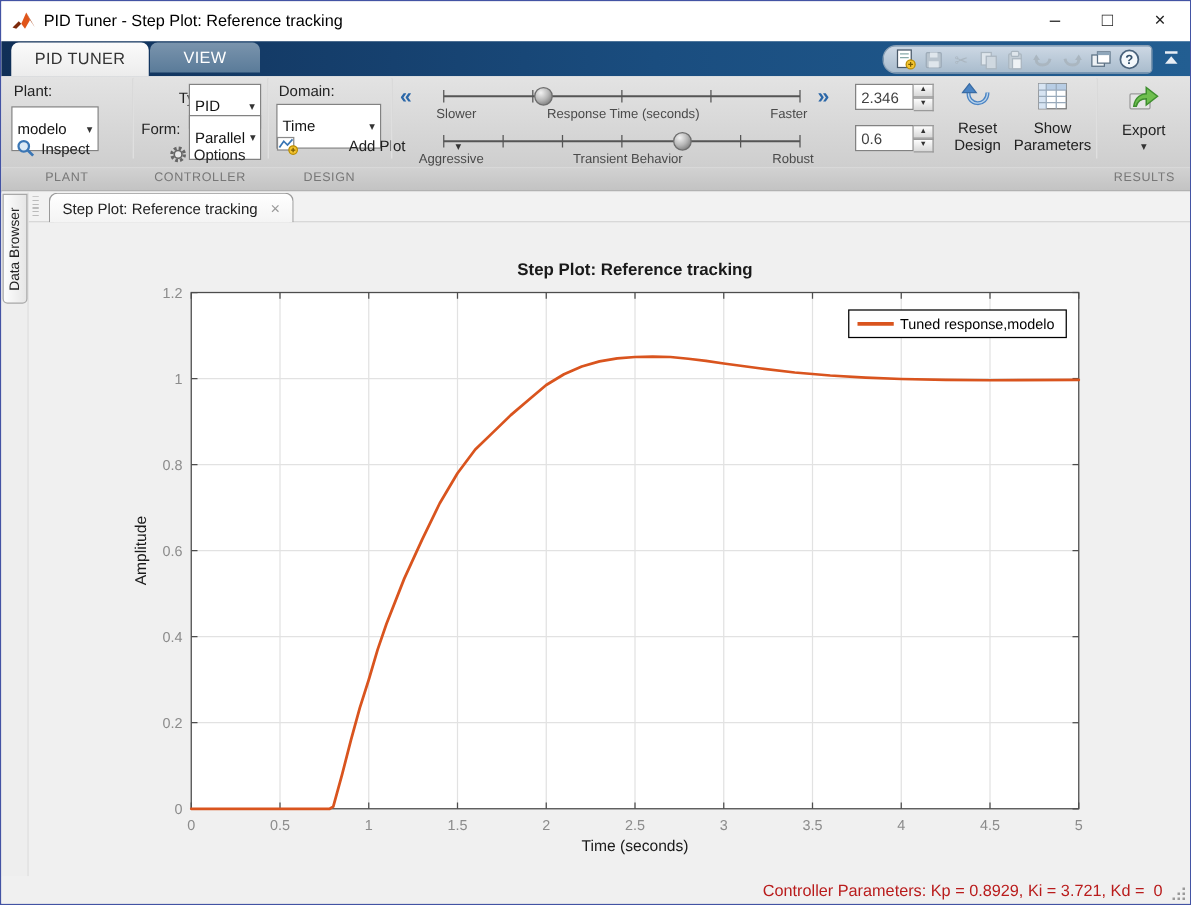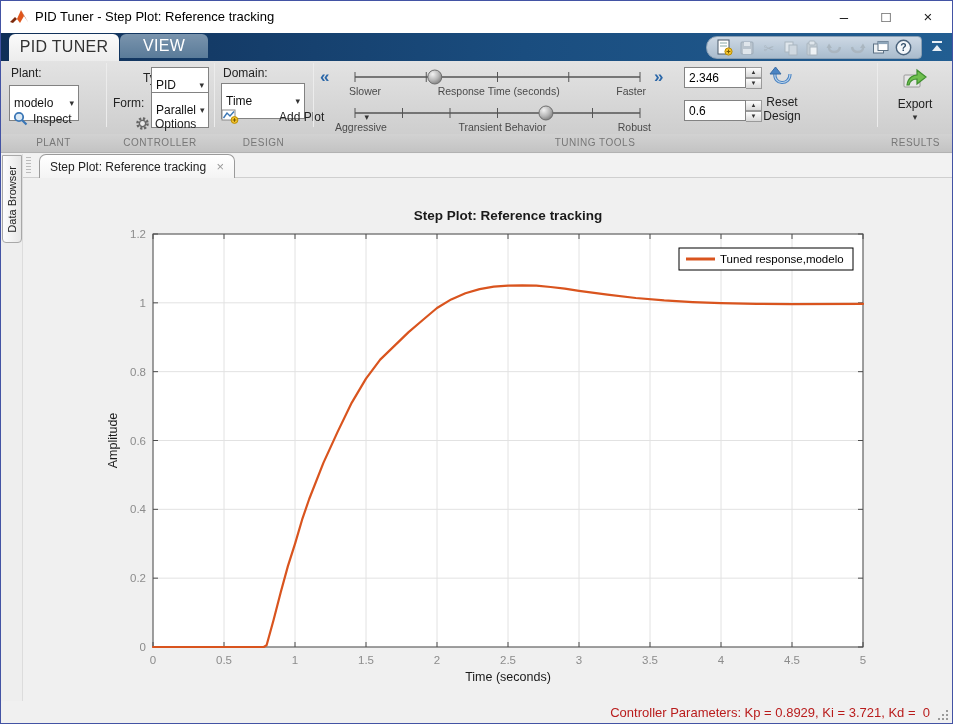--- a/index.html
+++ b/index.html
@@ -14,21 +14,21 @@
   .title-icon { position:absolute; left:8px; top:7px; width:20px; height:18px; }
   .title-text { position:absolute; left:34px; top:8px; font-size:13px; color:#000; white-space:nowrap; }
   .win-btn { position:absolute; top:0; width:44px; height:31px; text-align:center; line-height:31px; font-size:15px; color:#222; cursor:default; }
   .btn-min  { right:86px; }
   .btn-max  { right:44px; }
   .btn-close{ right:2px; }
   
   .tabstrip { position:absolute; left:0; top:32px; width:100%; height:28px;
     background:linear-gradient(90deg,#102f57 0%, #1a4d7f 55%, #225e92 100%); }
   .rtab { position:absolute; top:1px; height:27px; line-height:26px; text-align:center;
-    font-size:16px; border-radius:6px 6px 0 0; letter-spacing:.3px; }
+    font-size:13px; border-radius:6px 6px 0 0; letter-spacing:.3px; }
   .rtab-active { left:8px; width:110px; background:linear-gradient(#fbfbfb,#ececec); color:#333; }
   .rtab-idle { left:119px; width:88px; height:24px; line-height:24px;
     background:linear-gradient(#7a94ad,#5a7b99); color:#fff; }
   .qat { position:absolute; right:30px; top:3px; height:23px; width:216px;
     background:linear-gradient(#cdd8e4,#a9bccd); border:1px solid #8aa0b5; border-radius:11px 4px 4px 11px;
     display:flex; align-items:center; justify-content:space-around; padding:0 6px; }
   .qat svg { display:block; }
   .collapse-btn { position:absolute; right:6px; top:5px; width:18px; height:18px; }
   
   .ribbon { position:absolute; left:0; top:60px; width:100%; height:73px;
@@ -38,22 +38,22 @@
   .sec-label { position:absolute; top:3px; font-size:10px; color:#777; letter-spacing:.5px; text-align:center; }
   .vsep { position:absolute; top:62px; height:88px; width:1px; background:#b0b0b0; border-right:1px solid #ececec; }
   .rlabel { position:absolute; font-size:12px; color:#222; white-space:nowrap; }
   .combo { position:absolute; height:36px; background:#fff; border:1px solid #828282;
     font-size:12px; color:#111; display:flex; align-items:center; padding:0 4px; cursor:default; }
   .combo .arrow { margin-left:auto; font-size:9px; color:#333; padding-left:4px; }
   .rbtn { position:absolute; display:flex; align-items:center; gap:5px; font-size:12px; color:#222; cursor:default; white-space:nowrap; }
   .bigbtn { position:absolute; text-align:center; font-size:12px; color:#222; cursor:default; }
   .bigbtn .cap { margin-top:3px; line-height:1.2; }
   .spinner { position:absolute; width:80px; height:21px; display:flex; }
-  .spinner input { width:62px; height:21px; border:1px solid #828282; font-size:12px; padding:0 4px;
-    font-family:"Liberation Sans",sans-serif; color:#000000; background:#fff; }
+  .spinner input { width:47px; height:21px; border:1px solid #828282; font-size:12px; padding:0 4px;
+    font-family:"Liberation Sans",sans-serif; color:#404040; background:#fff; }
   .steppers { width:16px; height:21px; display:flex; flex-direction:column; }
   .steppers div { flex:1; border:1px solid #9a9a9a; border-left:none; background:linear-gradient(#fdfdfd,#d8d8d8);
     font-size:6px; color:#333; text-align:center; line-height:9px; }
   .chev { position:absolute; font-size:17px; font-weight:bold; color:#2b67a8; cursor:default; }
   .slider-labels { position:absolute; width:297px; display:flex; font-size:10.5px; color:#4a4a4a; }
   .slider-labels .c { flex:1; text-align:center; }
   
   .side-strip { position:absolute; left:0; top:153px; width:22px; height:547px; background:#eeeeee; border-right:1px solid #dcdcdc; }
   .db-tab { position:absolute; left:1px; top:1px; width:20px; height:88px;
     background:linear-gradient(90deg,#fdfdfd,#e6e6e6); border:1px solid #a8a8a8; border-radius:0 0 4px 4px;
@@ -254,41 +254,53 @@
     </div>
 
     <div class="bigbtn" style="left:753px; top:4px; width:56px;">
       <svg width="26" height="24" viewBox="0 0 26 24">
         <path d="M6 8 C4 20 21 21 21 9" fill="none" stroke="#4a84c4" stroke-width="3.2"></path>
         <path d="M6 8 C4 20 21 21 21 9" fill="none" stroke="#bcd4ea" stroke-width="1.1"></path>
         <polygon points="1,9 12,9 6.5,2" fill="#4a84c4" stroke="#3a6ca4"></polygon>
       </svg>
       <div class="cap">Reset Design</div>
     </div>
+    <div class="bigbtn" style="left:810px; top:4px; width:62px;">
+      <svg width="26" height="24" viewBox="0 0 26 24">
+        <rect x="2" y="2" width="22" height="20" fill="#fff" stroke="#777"></rect>
+        <rect x="2" y="2" width="22" height="5" fill="#b8cde4"></rect>
+        <rect x="2" y="2" width="6" height="20" fill="#d7e4f2"></rect>
+        <line x1="8" y1="2" x2="8" y2="22" stroke="#9ab"></line>
+          <line x1="16" y1="2" x2="16" y2="22" stroke="#9ab"></line>
+        <line x1="2" y1="7" x2="24" y2="7" stroke="#9ab"></line>
+          <line x1="2" y1="12" x2="24" y2="12" stroke="#9ab"></line>
+          <line x1="2" y1="17" x2="24" y2="17" stroke="#9ab"></line>
+      </svg>
+      <div class="cap">Show Parameters</div>
+    </div>
 
     <div class="bigbtn" style="left:884px; top:4px; width:60px;">
       <svg width="30" height="26" viewBox="0 0 30 26">
         <rect x="4" y="10" width="16" height="12" rx="1" fill="#e6e6e6" stroke="#9a9a9a"></rect>
         <path d="M7 20 C8 12 14 10 17 10 L17 5 L26 12 L17 19 L17 14 C13 14 10 16 9 20 Z" fill="#6fbf4f" stroke="#3f8f2f" stroke-width="1.2"></path>
       </svg>
       <div class="cap">Export</div>
       <div style="font-size:9px; color:#333; margin-top:1px;">▾</div>
     </div>
 
     <div class="vsep" style="left:105px; top:2px; height:64px;"></div>
     <div class="vsep" style="left:213px; top:2px; height:64px;"></div>
     <div class="vsep" style="left:312px; top:2px; height:64px;"></div>
     <div class="vsep" style="left:876px; top:2px; height:64px;"></div>
   </div>
 
   <div class="ribbon-labels">
     <span class="sec-label" style="left:0; width:105px;">PLANT</span>
     <span class="sec-label" style="left:105px; width:108px;">CONTROLLER</span>
     <span class="sec-label" style="left:213px; width:99px;">DESIGN</span>
-    <span class="sec-label" style="left:312px; width:564px;">TUNING TOOLS</span>
     <span class="sec-label" style="left:876px; width:77px;">RESULTS</span>
   </div>
 
   <div class="side-strip">
     <div class="db-tab">
       <span class="db-text">Data Browser</span>
     </div>
   </div>
 
   <div class="tabbar">

